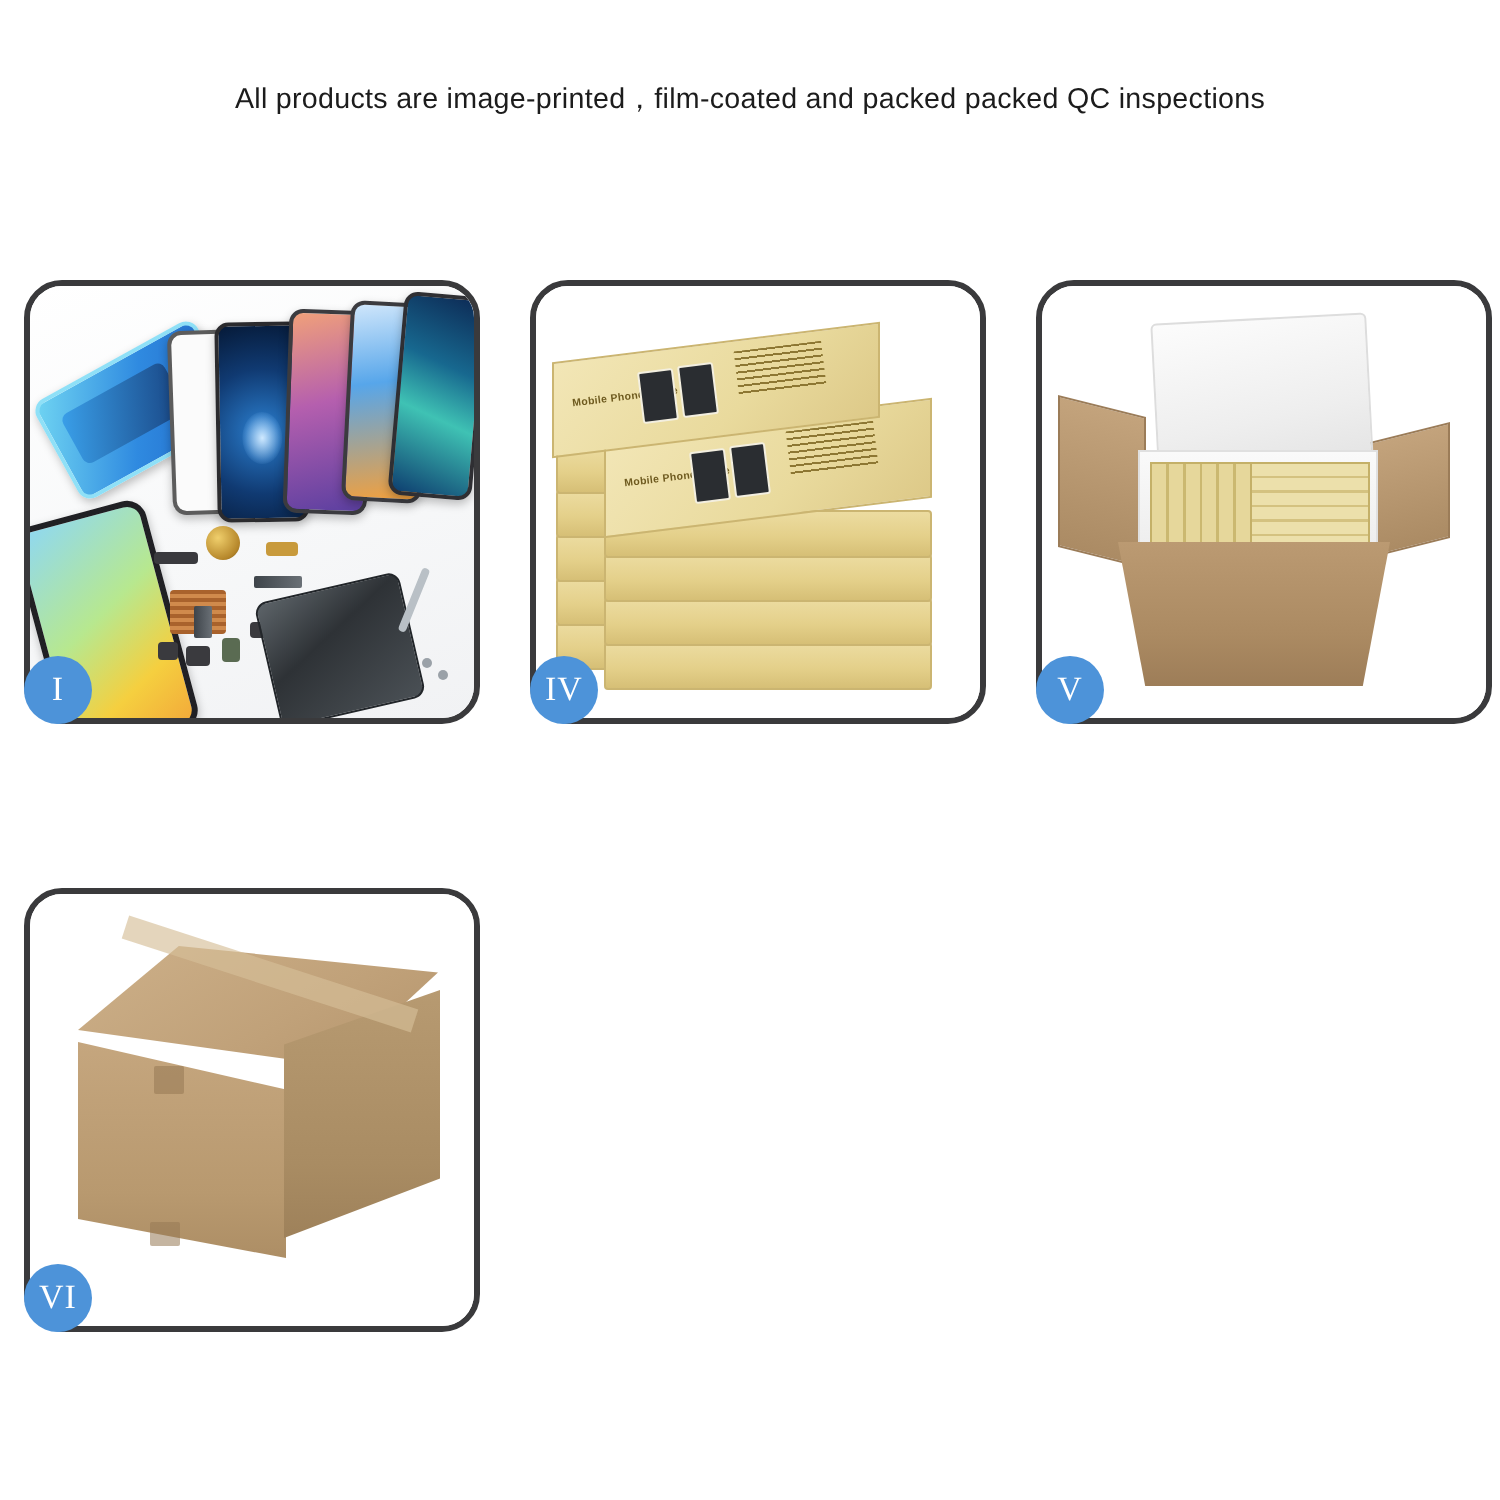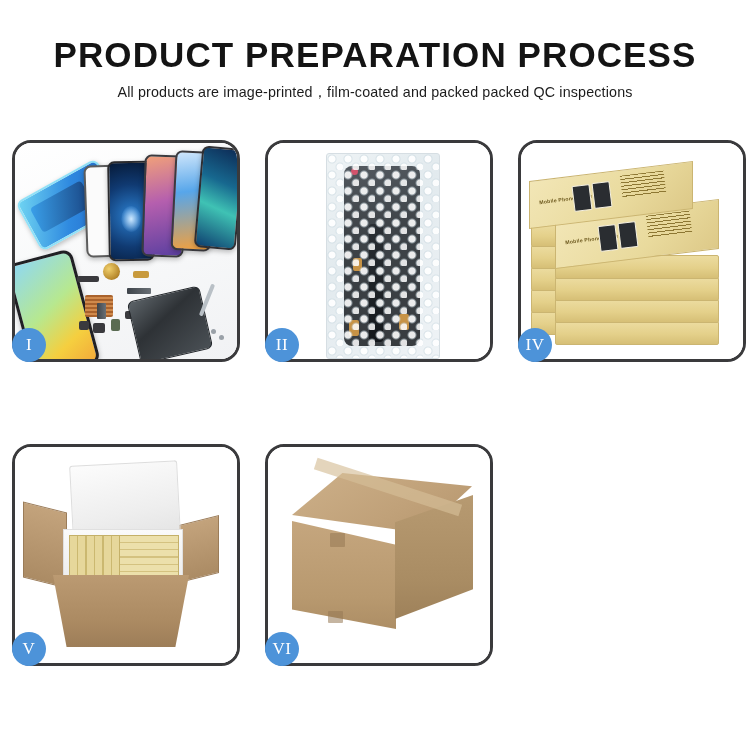--- a/index.html
+++ b/index.html
@@ -370,21 +370,20 @@
     background: rgba(150,121,84,.55);
     border-radius: 1px;
   }
 </style>
 </head>
 <body>
 
 <div class="page">
 
   <div class="header">
-    <div class="page-title">PRODUCT PREPARATION PROCESS</div>
     <div class="page-subtitle">All products are image-printed，film-coated and packed packed QC inspections</div>
   </div>
 
   <div class="grid">
 
     <div class="card">
       <div class="card-photo p1">
         <div class="scr scr-a"></div>
         <div class="scr scr-b"></div>
         <div class="scr scr-c"></div>
@@ -404,34 +403,20 @@
         <div class="part" style="left:96px;top:176px;width:9px;height:12px;background:#5a6b52;"></div>
         <div class="part" style="left:110px;top:168px;width:8px;height:8px;"></div>
         <div class="part housing" style="left:118px;top:150px;width:72px;height:62px;transform:rotate(-13deg);"></div>
         <div class="part" style="left:190px;top:140px;width:4px;height:34px;background:#b9c0c6;transform:rotate(22deg);"></div>
         <div class="part" style="left:196px;top:186px;width:5px;height:5px;border-radius:50%;background:#9aa1a8;"></div>
         <div class="part" style="left:204px;top:192px;width:5px;height:5px;border-radius:50%;background:#9aa1a8;"></div>
       </div>
       <div class="badge">I</div>
     </div>
 
-    <div class="card">
-      <div class="card-photo p2">
-        <div class="bubblebag">
-          <div class="bag-screen"></div>
-          <div class="bag-flex"></div>
-          <div class="bag-tab" style="left:26px;top:104px;width:9px;height:13px;"></div>
-          <div class="bag-tab" style="left:22px;top:166px;width:10px;height:16px;"></div>
-          <div class="bag-tab" style="left:72px;top:160px;width:10px;height:16px;"></div>
-          <div class="bag-dot" style="left:24px;top:14px;"></div>
-          <div class="bubbles"></div>
-        </div>
-      </div>
-      <div class="badge">II</div>
-    </div>
 
 
     <div class="card">
       <div class="card-photo p4">
 
         <div class="kbox" style="left:10px;top:168px;width:126px;height:22px;"></div>
         <div class="kbox" style="left:10px;top:146px;width:126px;height:22px;"></div>
         <div class="kbox" style="left:10px;top:124px;width:126px;height:22px;"></div>
         <div class="kbox" style="left:10px;top:102px;width:126px;height:22px;"></div>
         <div class="kbox" style="left:10px;top:80px;width:126px;height:22px;"></div>

